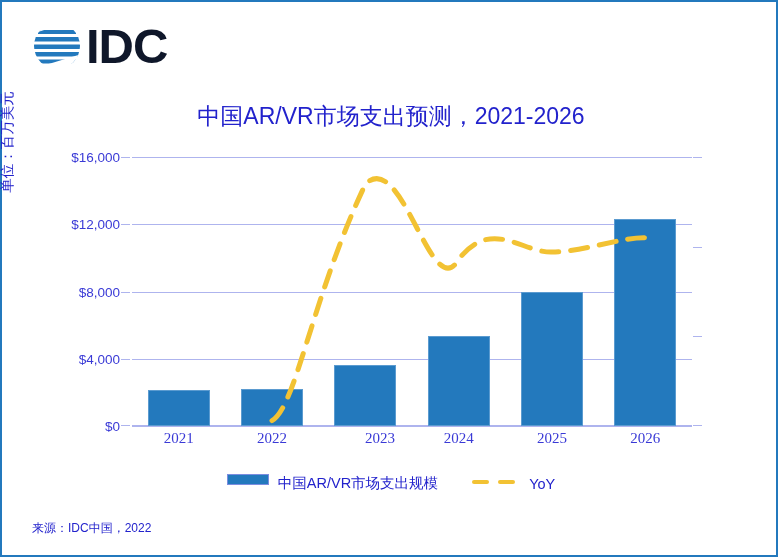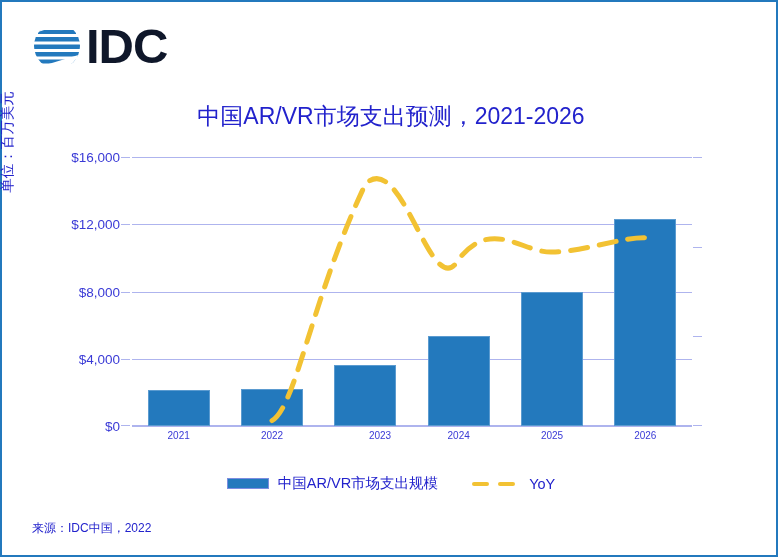--- a/index.html
+++ b/index.html
@@ -90,30 +90,30 @@
   }
 
   
   #yoy-svg{position:absolute;left:0;top:0;width:560px;height:269px;overflow:visible;}
 
   
   #xaxis{
     position:absolute;left:130px;top:428px;width:560px;height:22px;
   }
   .xtick-label{
-    position:absolute;top:0;font-size:10px;color:#3A3AD6;
-    text-align:center;transform:translateX(-50%);white-space:nowrap;
+    position:absolute;top:0;font-size:15px;color:#3A3AD6;
+    text-align:center;transform:translateX(-50%);white-space:nowrap;font-family:Liberation Serif, serif;
   }
 
   
   #legend{
     position:absolute;left:0;top:472px;width:778px;
     display:flex;justify-content:center;align-items:center;gap:34px;
   }
-  .legend-item{display:flex;align-items:center;gap:9px;}
+  .legend-item{display:flex;align-items:flex-start;gap:9px;}
   .legend-swatch-bar{
     width:42px;height:11px;background:#2379BD;border:1px solid #7B8DE0;
     box-sizing:border-box;
   }
   .legend-swatch-line{
     width:48px;height:11px;position:relative;
   }
   .legend-swatch-line .d1,.legend-swatch-line .d2{
     position:absolute;top:4px;height:4px;background:#F2C233;border-radius:2px;
   }

